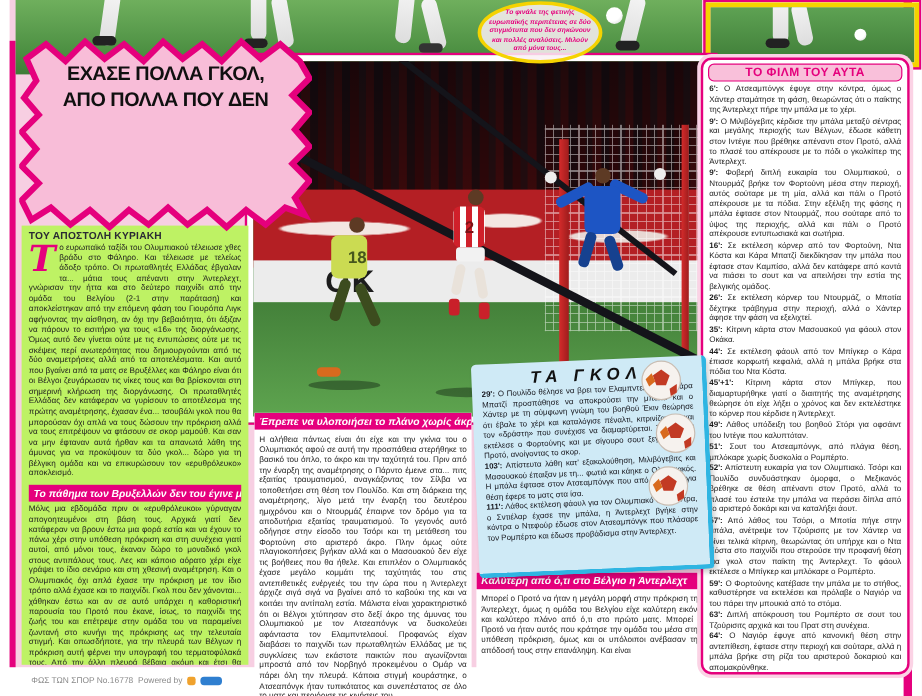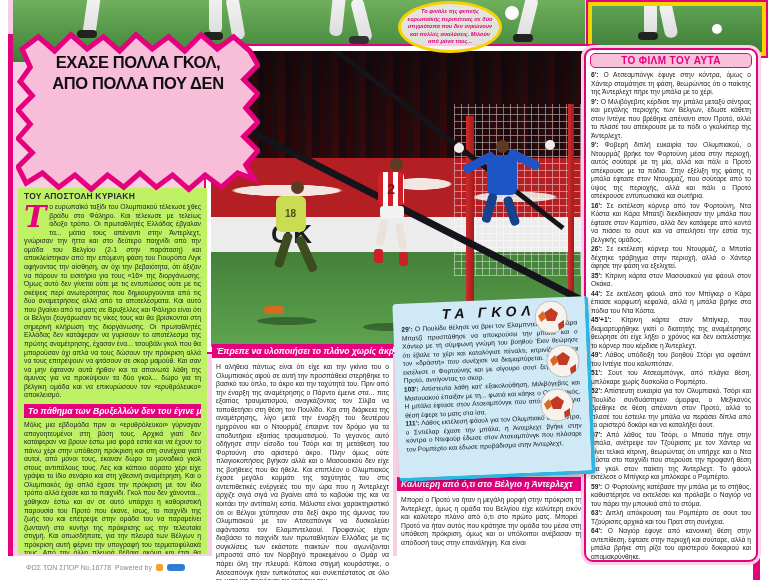--- a/index.html
+++ b/index.html
@@ -37,21 +37,21 @@
        background:repeating-linear-gradient(0deg,rgba(255,255,255,.8) 0 1px,transparent 1px 7px),
                   repeating-linear-gradient(90deg,rgba(255,255,255,.8) 0 1px,transparent 1px 7px);}
   .post{position:absolute;width:8px;background:linear-gradient(90deg,#d42b2b,#9e1d1d);}
   .cable{position:absolute;left:-8%;top:14%;width:125%;height:7px;background:#14141a;
          transform:rotate(27deg);transform-origin:left top;}
   .cable2{position:absolute;left:30%;top:-4%;width:80%;height:5px;background:#14141a;
           transform:rotate(38deg);transform-origin:left top;}
   .shadowe{position:absolute;height:8px;background:rgba(20,40,20,.45);border-radius:50%;}
   .head{position:absolute;width:13px;height:13px;border-radius:50%;background:#5d3a24;}
   .p18-torso{position:absolute;width:30px;height:36px;border-radius:6px;background:#cbdb52;
-             color:#46561c;font-weight:bold;font-size:10px;text-align:center;line-height:36px;}
+             color:#46561c;font-weight:bold;font-size:14px;text-align:right;line-height:36px;}
   .p18-leg{position:absolute;width:9px;height:30px;background:#3c4c1e;border-radius:4px;}
   .p10-torso{position:absolute;width:26px;height:34px;border-radius:5px;
              background:repeating-linear-gradient(90deg,#d0202a 0 5px,#fff 5px 10px);
              color:#7d1216;font-weight:bold;font-size:14px;text-align:center;line-height:34px;}
   .p10-shorts{position:absolute;width:24px;height:12px;background:#f2f2f2;border-radius:3px;}
   .p10-leg{position:absolute;width:8px;height:26px;background:#e9e2da;border-radius:4px;}
   .sockred{position:absolute;width:9px;height:14px;background:#c9202a;border-radius:3px;}
   .gk-torso{position:absolute;width:30px;height:40px;border-radius:6px;background:#1d55c4;}
   .gk-arm{position:absolute;width:34px;height:9px;background:#1d55c4;border-radius:4px;}
   .gk-glove{position:absolute;width:10px;height:10px;border-radius:50%;background:#eee;}

